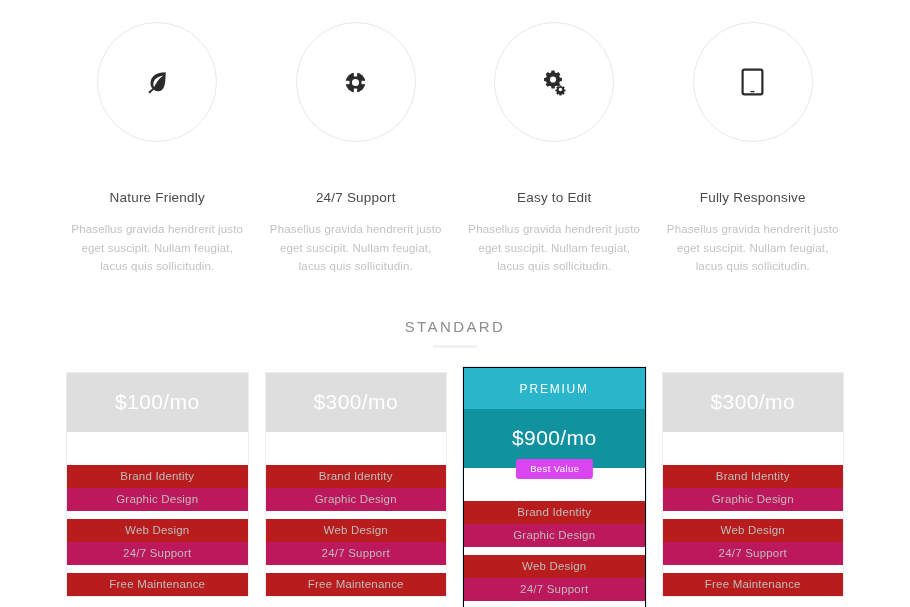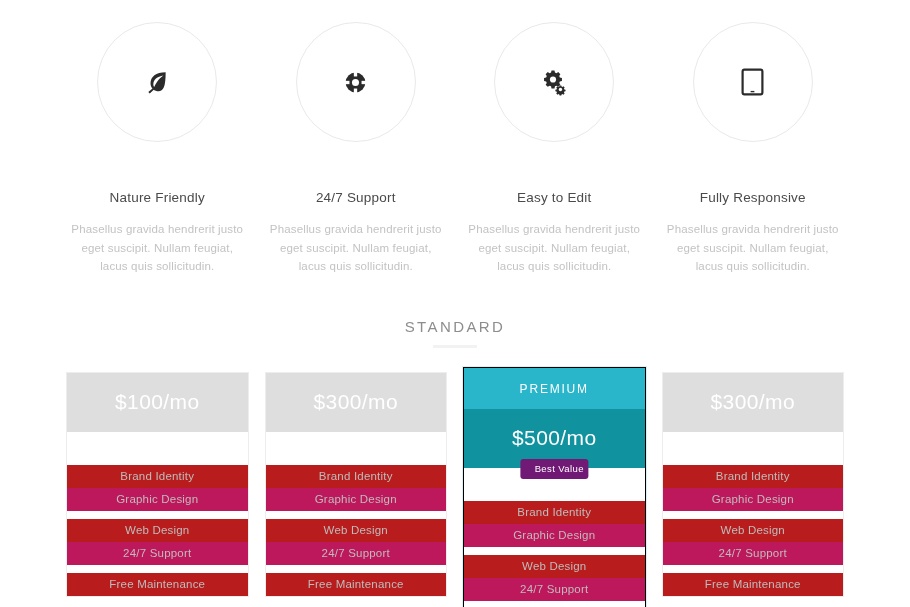--- a/index.html
+++ b/index.html
@@ -120,25 +120,25 @@
     position: relative;
   }
   .plan.featured .plan-price {
     background: #11929f;
   }
   .badge {
     position: absolute;
     left: 50%;
     transform: translateX(-50%);
     bottom: -11px;
-    background: #701a75;
+    background: #d946ef;
     color: #ffffff;
     font-size: 9.5px;
     letter-spacing: .4px;
-    padding: 4px 4px 5px 14px;
+    padding: 4px 13px 5px 14px;
     border-radius: 3px;
     white-space: nowrap;
   }
   .plan-gap { height: 25px; background:#fff; }
   .plan.featured .plan-gap { height: 25px; }
   .feature-row {
     font-size: 11.5px;
     color: #bdbdbd;
     padding: 5px 0 6px 0;
     letter-spacing: .2px;
@@ -234,21 +234,21 @@
         <div class="feature-row">24/7 Support</div>
         <div class="feature-row alt">Free Maintenance</div>
 
       </div>
     </div>
 
     <div class="plan-slot">
       <div class="plan featured">
         <div class="plan-name">PREMIUM</div>
         <div class="plan-price">
-          <span>$500/mo</span>
+          <span>$900/mo</span>
           <span class="badge">Best Value</span>
         </div>
         <div class="plan-gap"></div>
         <div class="feature-row alt">Brand Identity</div>
         <div class="feature-row">Graphic Design</div>
         <div class="feature-row alt">Web Design</div>
         <div class="feature-row">24/7 Support</div>
         <div class="feature-row alt">Free Maintenance</div>
 
       </div>

